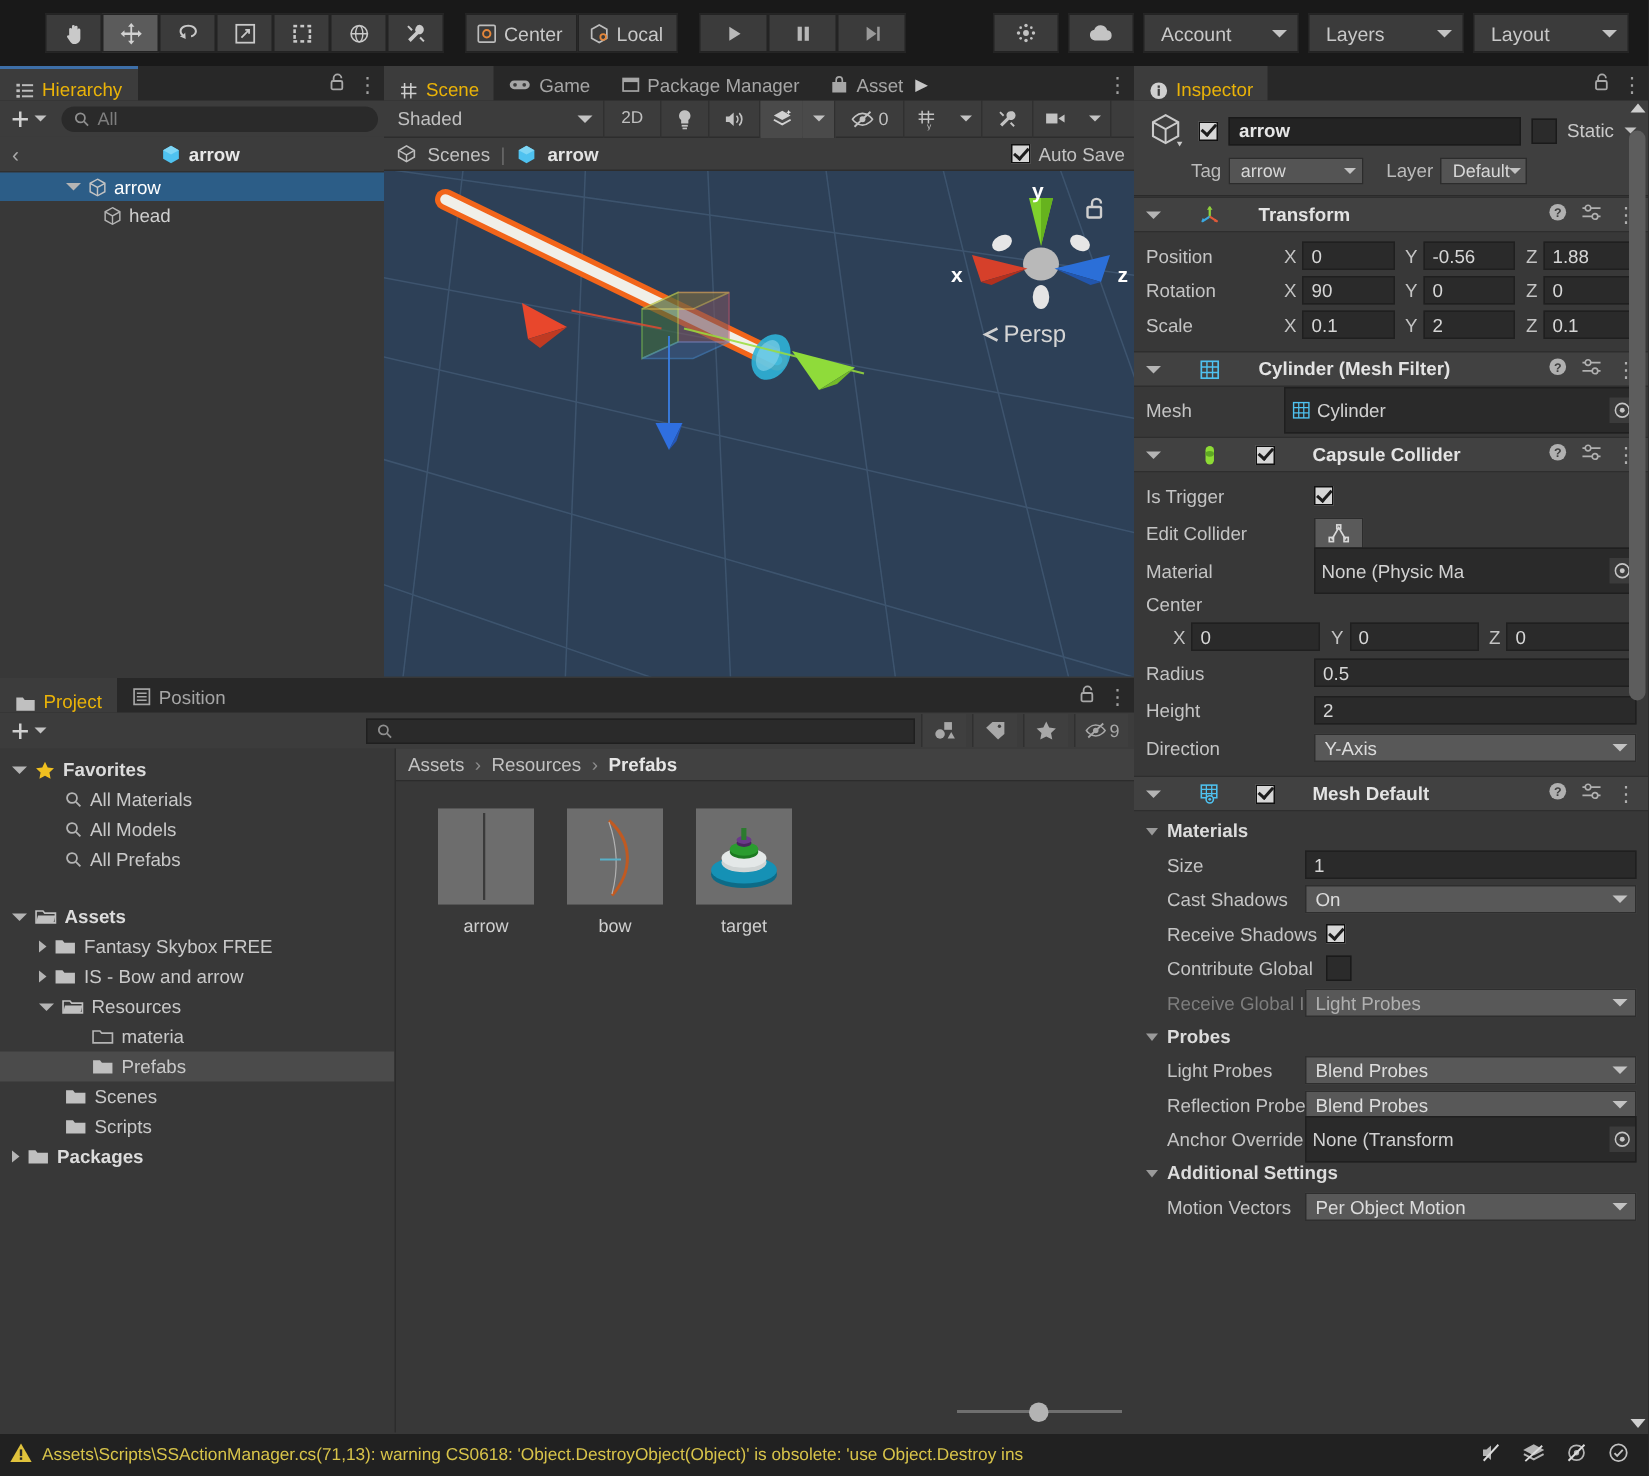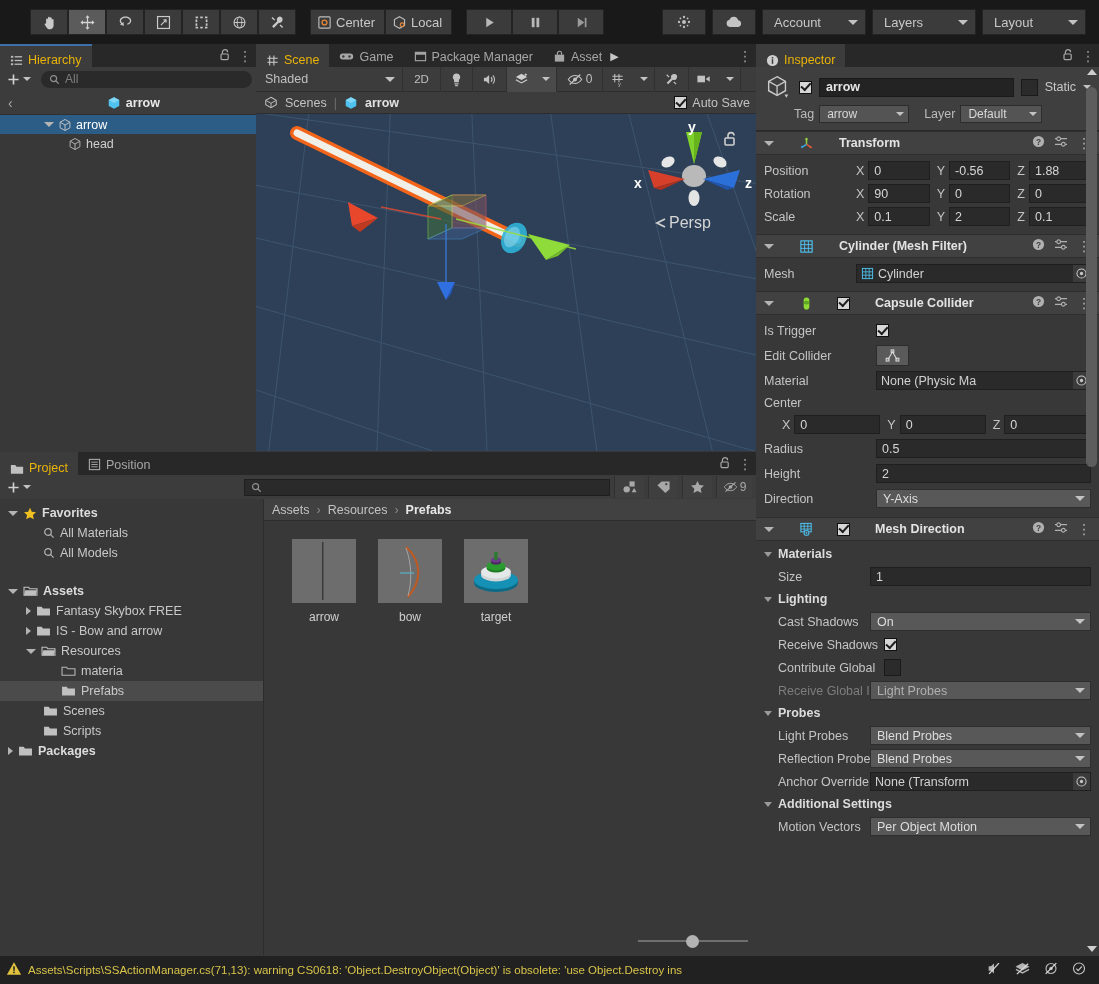--- a/index.html
+++ b/index.html
@@ -152,21 +152,21 @@
   .flabel.ind2 { padding-left: 14px; width: 120px; }
   .vec { display: flex; flex: 1; gap: 7px; }
   .vecitem { display: flex; align-items: center; gap: 4px; flex: 1; }
   .axis { color: #c4c4c4; font-size: 12.5px; }
   .ifield {
     flex: 1; height: 19px; background: #2a2a2a; border: 1px solid #1f1f1f;
     color: #d6d6d6; font-size: 12.5px; display: flex; align-items: center;
     padding: 0 5px; cursor: text;
   }
   .objfield {
-    flex: 1; height: 19px; background: #2a2a2a; border: 1px solid #1f1f1f;
+    flex: 1; height: 31px; background: #2a2a2a; border: 1px solid #1f1f1f;
     color: #d1d1d1; font-size: 12.5px; display: flex; align-items: center;
     padding: 0 0 0 4px; gap: 4px; overflow: hidden; cursor: pointer;
   }
   .objfield .ovt { flex: 1; overflow: hidden; white-space: nowrap; }
   .dot-btn {
     width: 17px; height: 17px; flex: 0 0 17px; background: #3b3b3b;
     display: flex; align-items: center; justify-content: center; margin-left: auto;
   }
   .ddfield {
     flex: 1; height: 19px; background: #585858; border: 1px solid #2e2e2e;
@@ -667,21 +667,21 @@
           <span style="font-size:12.5px;color:#c9c9c9;">Static</span>
           <span class="caret sm"></span>
         </div>
         <div class="ih-row2">
           <span style="font-size:12.5px;color:#bbb;">Tag</span>
           <div class="mini-dd" style="width:90px">
             <span>arrow</span>
             <span class="caret sm"></span>
           </div>
           <span style="font-size:12.5px;color:#bbb;margin-left:10px;">Layer</span>
-          <div class="mini-dd" style="width:82px">
+          <div class="mini-dd" style="width:58px">
             <span>Default</span>
             <span class="caret sm"></span>
           </div>
         </div>
       </div>
 
       <div class="comp-header">
         <span class="tri"></span>
         <svg width="15" height="15" viewBox="0 0 16 16">
           <path d="M8 9L8 2" stroke="#8fd13c" stroke-width="1.6"></path>
@@ -925,21 +925,21 @@
         <span class="tri"></span>
         <svg width="15" height="15" viewBox="0 0 16 16">
           <rect x="2" y="1.5" width="11" height="9" fill="none" stroke="#4fc2f0" stroke-width="1.1"></rect>
           <g stroke="#4fc2f0" stroke-width=".9">
               <path d="M5.6 1.5v9M9.4 1.5v9M2 4.5h11M2 7.5h11"></path>
             </g>
           <circle cx="8" cy="11.6" r="2.6" fill="#3f3f3f" stroke="#4fc2f0" stroke-width="1.1"></circle>
           <circle cx="8" cy="11.6" r="1" fill="#4fc2f0"></circle>
         </svg>
         <span class="chk light on" style="margin-left:-2px;"></span>
-        <span class="comp-title">Mesh Direction</span>
+        <span class="comp-title">Mesh Default</span>
         <span class="comp-icons">
           <span><svg width="13" height="13" viewBox="0 0 14 14">
                 <circle cx="7" cy="7" r="6" fill="#b0b0b0"></circle>
                 <text x="7" y="10.5" text-anchor="middle" font-size="9" font-weight="bold" fill="#3f3f3f">?</text>
               </svg></span>
           <span><svg width="14" height="13" viewBox="0 0 15 14">
                 <g stroke="#b0b0b0" stroke-width="1.3">
                   <path d="M1 4h13M1 10h13"></path>
                 </g>
                 <circle cx="5" cy="4" r="2" fill="#3f3f3f" stroke="#b0b0b0" stroke-width="1.2"></circle>
@@ -953,24 +953,20 @@
           <span class="tri-sm"></span>
           <span>Materials</span>
         </div>
         <div class="frow">
           <span class="flabel ind">Size</span>
           <div class="ifield">
               <span>1</span>
             </div>
         </div>
 
-        <div class="grp-head">
-          <span class="tri-sm"></span>
-          <span>Lighting</span>
-        </div>
         <div class="frow">
           <span class="flabel ind">Cast Shadows</span>
           <div class="ddfield">
             <span class="ddt">On</span>
             <span class="caret"></span>
           </div>
         </div>
         <div class="frow">
           <span class="flabel ind2">Receive Shadows</span>
           <span class="chk light on"></span>
@@ -1125,20 +1121,27 @@
               <path d="M7.6 7.6l3 3" stroke="#b4b4b4" stroke-width="1.2"></path>
             </svg>
           <span>All Materials</span>
         </div>
         <div class="tree-row" style="padding-left:43px">
           <svg width="12" height="12" viewBox="0 0 12 12">
               <circle cx="5" cy="5" r="3.3" fill="none" stroke="#b4b4b4" stroke-width="1.2"></circle>
               <path d="M7.6 7.6l3 3" stroke="#b4b4b4" stroke-width="1.2"></path>
             </svg>
           <span>All Models</span>
+        </div>
+        <div class="tree-row" style="padding-left:43px">
+          <svg width="12" height="12" viewBox="0 0 12 12">
+              <circle cx="5" cy="5" r="3.3" fill="none" stroke="#b4b4b4" stroke-width="1.2"></circle>
+              <path d="M7.6 7.6l3 3" stroke="#b4b4b4" stroke-width="1.2"></path>
+            </svg>
+          <span>All Prefabs</span>
         </div>
         <div style="height:18px"></div>
         <div class="tree-row bold" style="padding-left:8px">
           <span class="tri"></span>
           <svg width="15" height="12" viewBox="0 0 16 13">
               <path d="M1 2.5h5l1.3 1.6H15v7H1z" fill="none" stroke="#c0c0c0" stroke-width="1.2"></path>
               <path d="M2.4 5.8H15l-1.4 5.3H1z" fill="#c0c0c0"></path>
             </svg>
           <span>Assets</span>
         </div>

